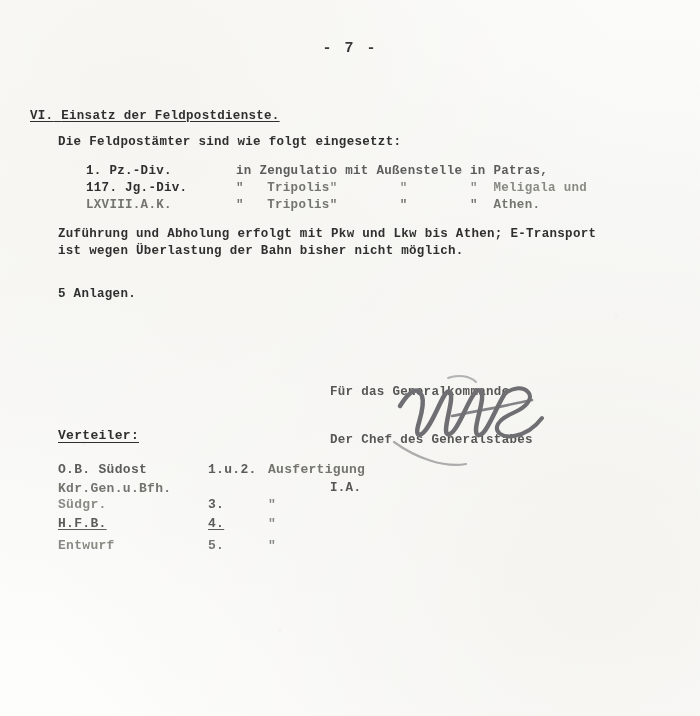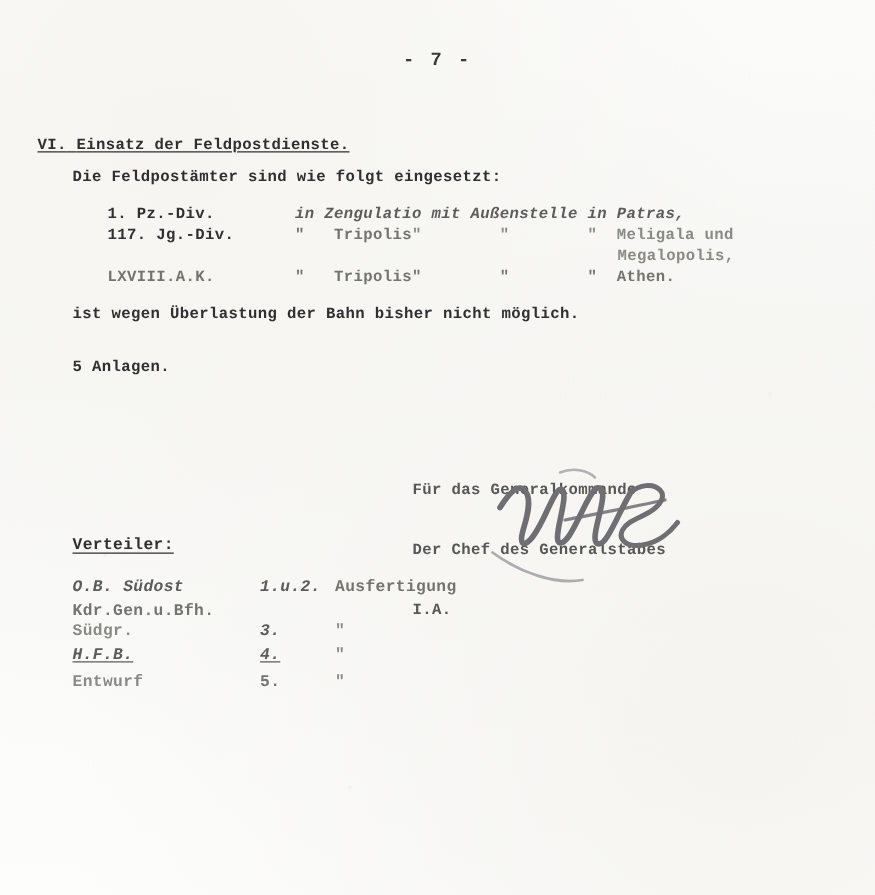--- a/index.html
+++ b/index.html
@@ -54,21 +54,21 @@
     width: 640px;
     font-size: 12.5px;
     line-height: 17px;
     color: #3b3b3b;
   }
   .line {
     white-space: pre;
     font-weight: bold;
     letter-spacing: .3px;
   }
-  .faded1 { color: #5c5c5a; font-style: italic; }
+  .faded1 { color: #5c5c5a; }
   .faded2 { color: #74746f; }
   .faded3 { color: #8a8a84; }
   .dark   { color: #2f2f2f; }
 
   .sect-head {
     margin-left: 0px;
     margin-bottom: 9px;
   }
   .sect-head .u {
     text-decoration: underline;
@@ -122,26 +122,26 @@
     <div class="line sect-head dark"><span class="u">VI.</span><span class="u">&nbsp;</span><span class="u">Einsatz der Feldpostdienste.</span></div>
 
     <div class="line indent1 dark">Die Feldpostämter sind wie folgt eingesetzt:</div>
 
     <div class="gap-m"></div>
 
     <div class="line indent2 dark"><span class="col-a">1. Pz.-Div.</span><span class="faded1">in Zengulatio mit Außenstelle in Patras,</span></div>
 
     <div class="line indent2 dark"><span class="col-a">117. Jg.-Div.</span><span class="faded2">"   Tripolis</span><span class="faded3">"        "        "  Meligala und</span></div>
 
-    <div class="line indent2 faded3"><span class="col-a"></span><span style="padding-left:258px">Megalopolis,</span></div>
 
     <div class="line indent2 dark"><span class="col-a faded2">LXVIII.A.K.</span><span class="faded2">"   Tripolis</span><span class="faded2">"        "        "  Athen.</span></div>
 
     <div class="gap-m"></div>
 
+    <div class="line indent1 dark">Zuführung und Abholung erfolgt mit Pkw und Lkw bis Athen; E-Transport</div>
     <div class="line indent1 dark">ist wegen Überlastung der Bahn bisher nicht möglich.</div>
 
     <div class="gap-s"></div>
 
 
     <div class="gap-l"></div>
 
     <div class="line indent1 dark">5 Anlagen.</div>
 
   </div>

